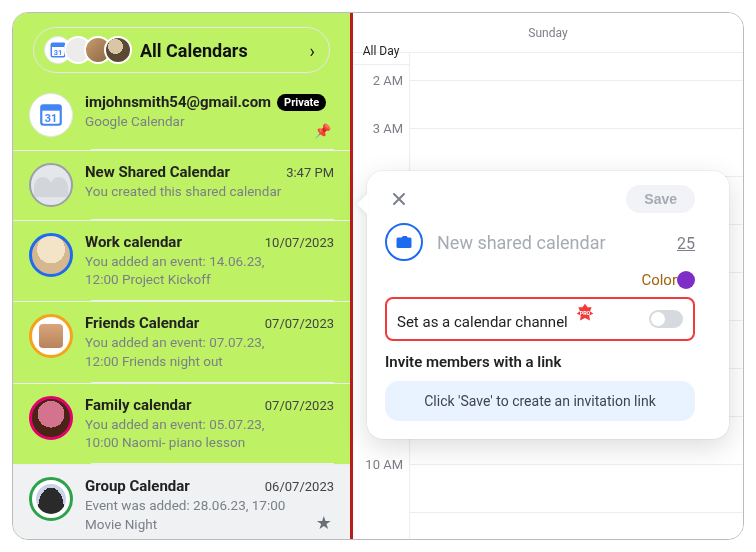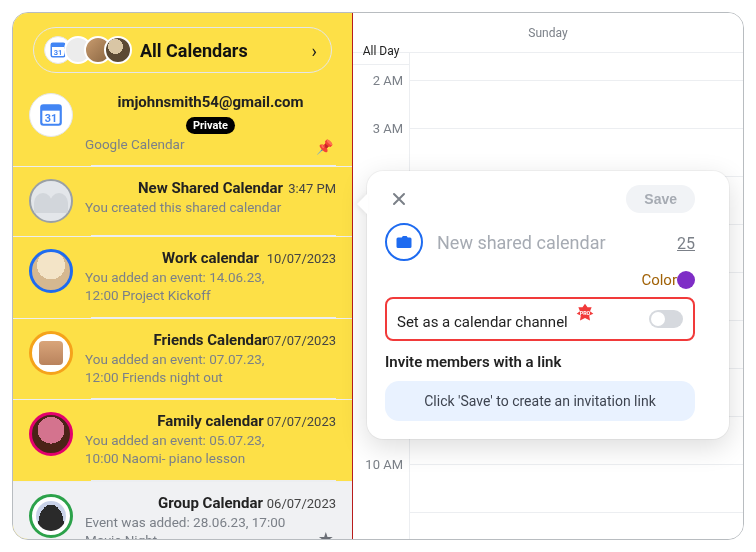--- a/index.html
+++ b/index.html
@@ -20,22 +20,22 @@
     background: #fff;
   }
   .columns {
     display: flex;
     height: 100%;
   }
   
   .sidebar {
     width: 340px;
     height: 100%;
-    border-right: 1px solid #b91c1c;
-    background: #fde047;
+    border-right: 3px solid #b91c1c;
+    background: #bef264;
     position: relative;
     box-shadow: 2px 0 6px rgba(0,0,0,0.03);
   }
   .header-pill {
     margin: 14px 20px 8px 20px;
     border: 1px solid #e4e6ea;
     border-radius: 28px;
     height: 46px;
     display: flex;
     align-items: center;
@@ -101,21 +101,21 @@
     content:""; position:absolute; top:30%; width:45%; height:50%;
     background:#d2d6db; border-radius:50% 50% 0 0;
   }
   .people-placeholder::before { left:8%; }
   .people-placeholder::after { right:8%; }
   .row-body { flex: 1; min-width:0; }
   .row-title {
     font-size: 15px;
     font-weight: 700;
     color: #222;
-    display:flex;align-items:center;gap:6px;flex-direction:column;
+    display:flex;align-items:center;gap:6px;
   }
   .row-sub {
     font-size: 13.5px;
     color: #7b8088;
     margin-top: 1px;
     line-height: 1.35;
     padding-right: 44px;
   }
   .row-right {
     position:absolute;

